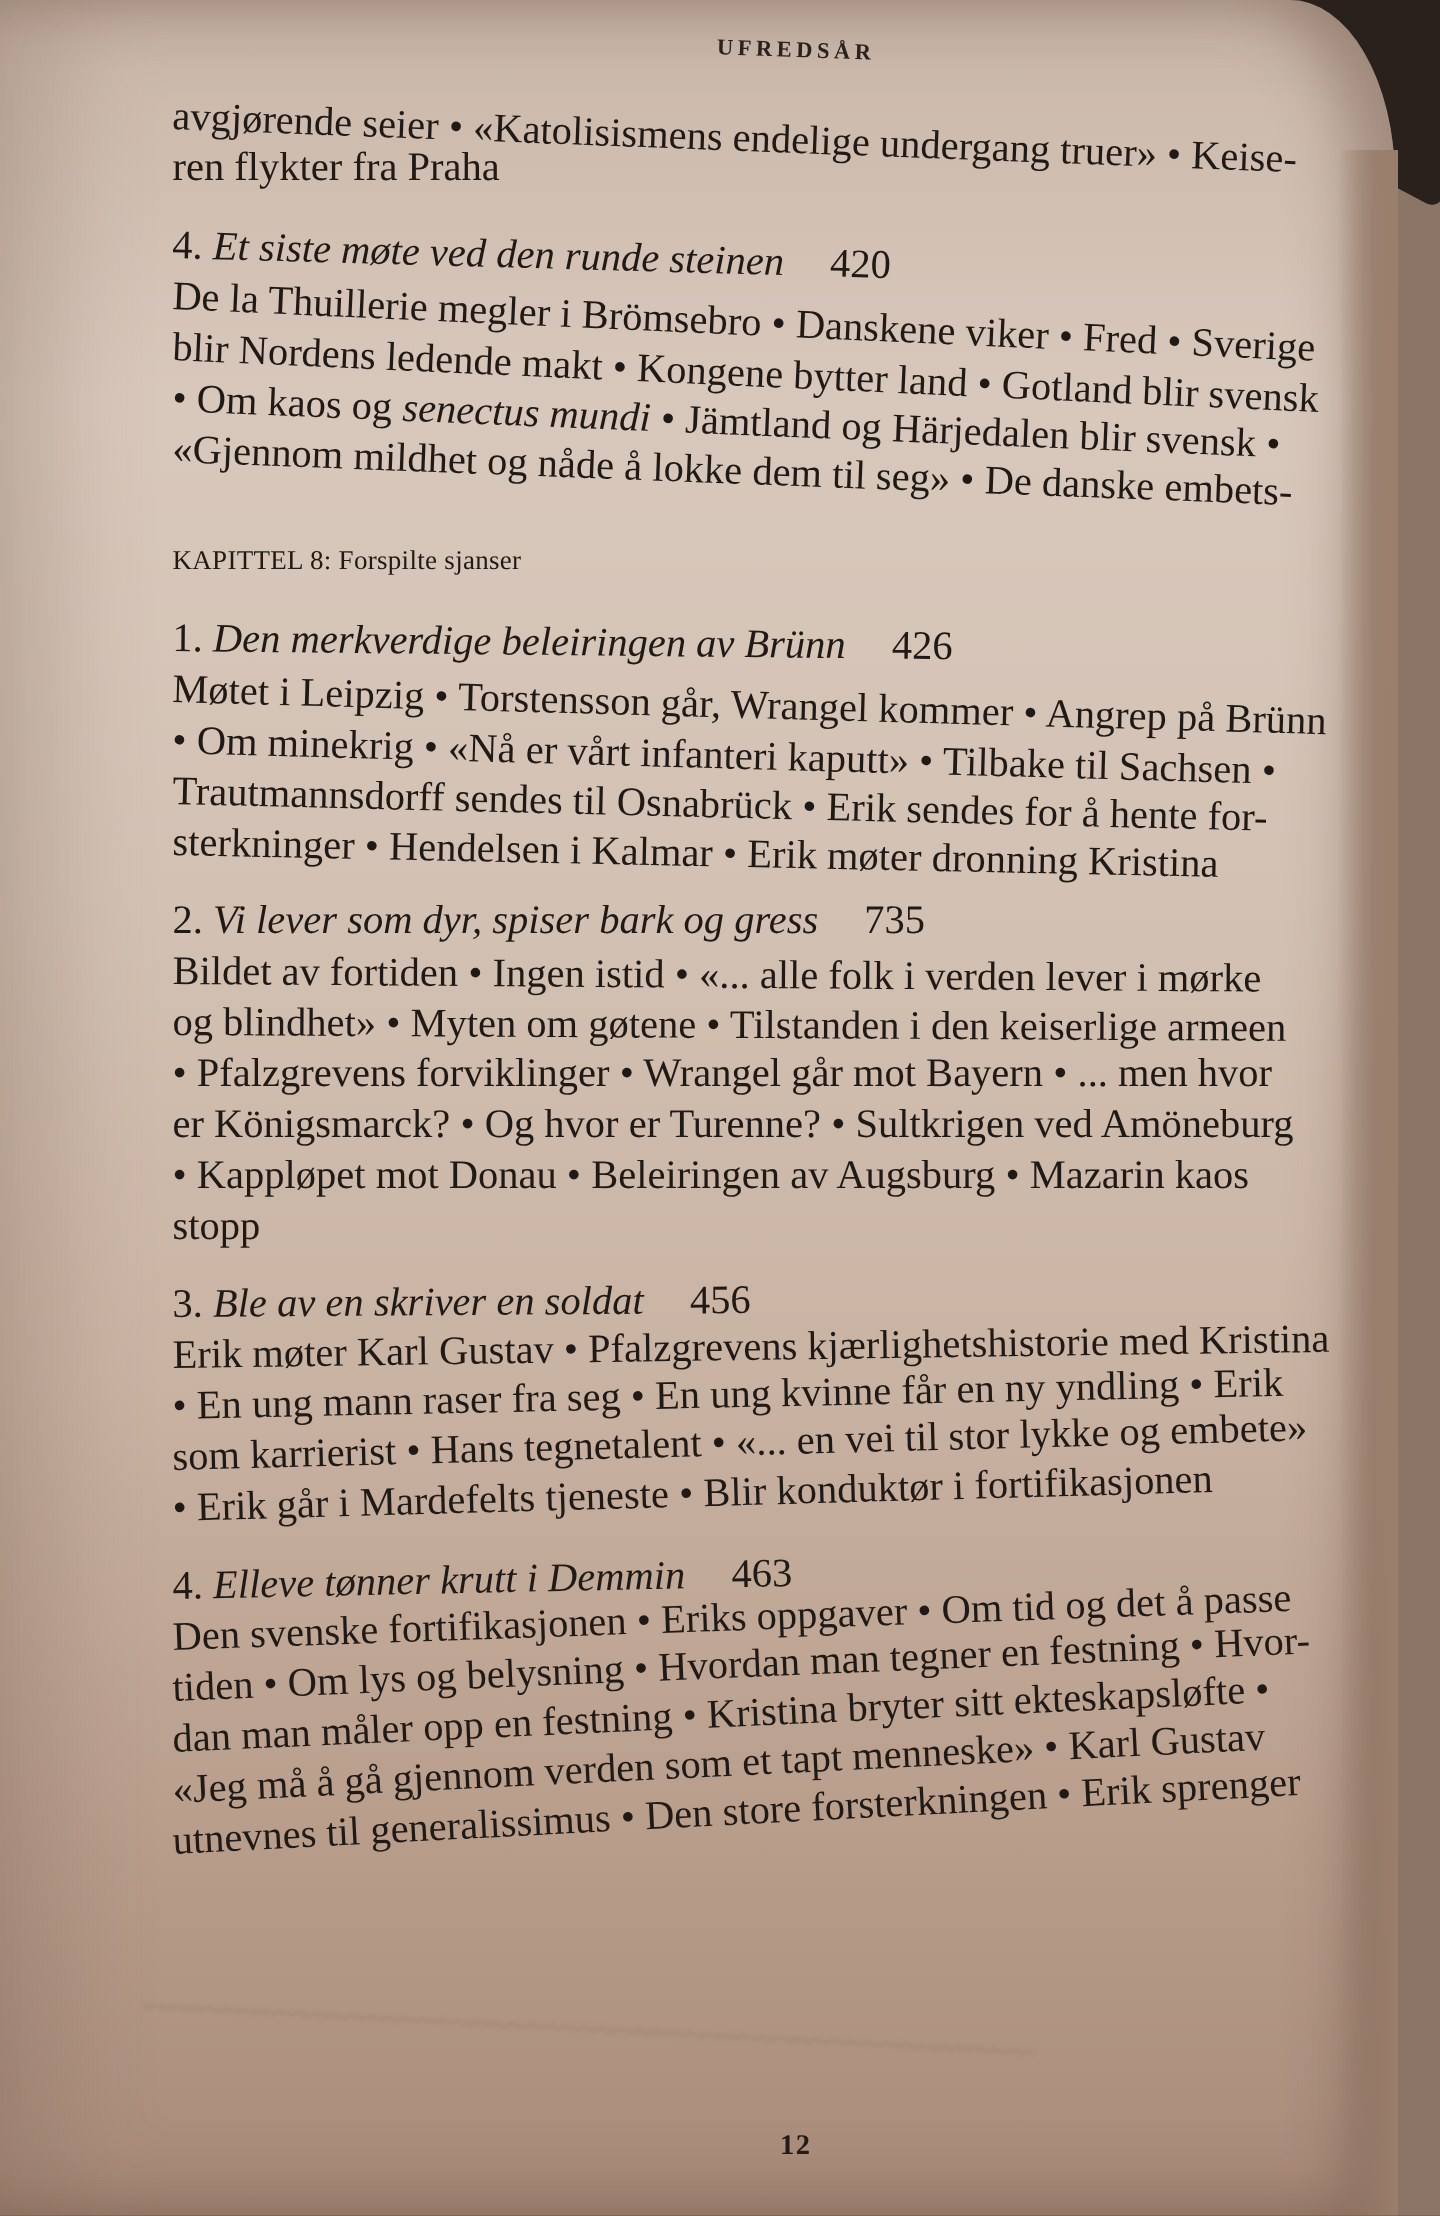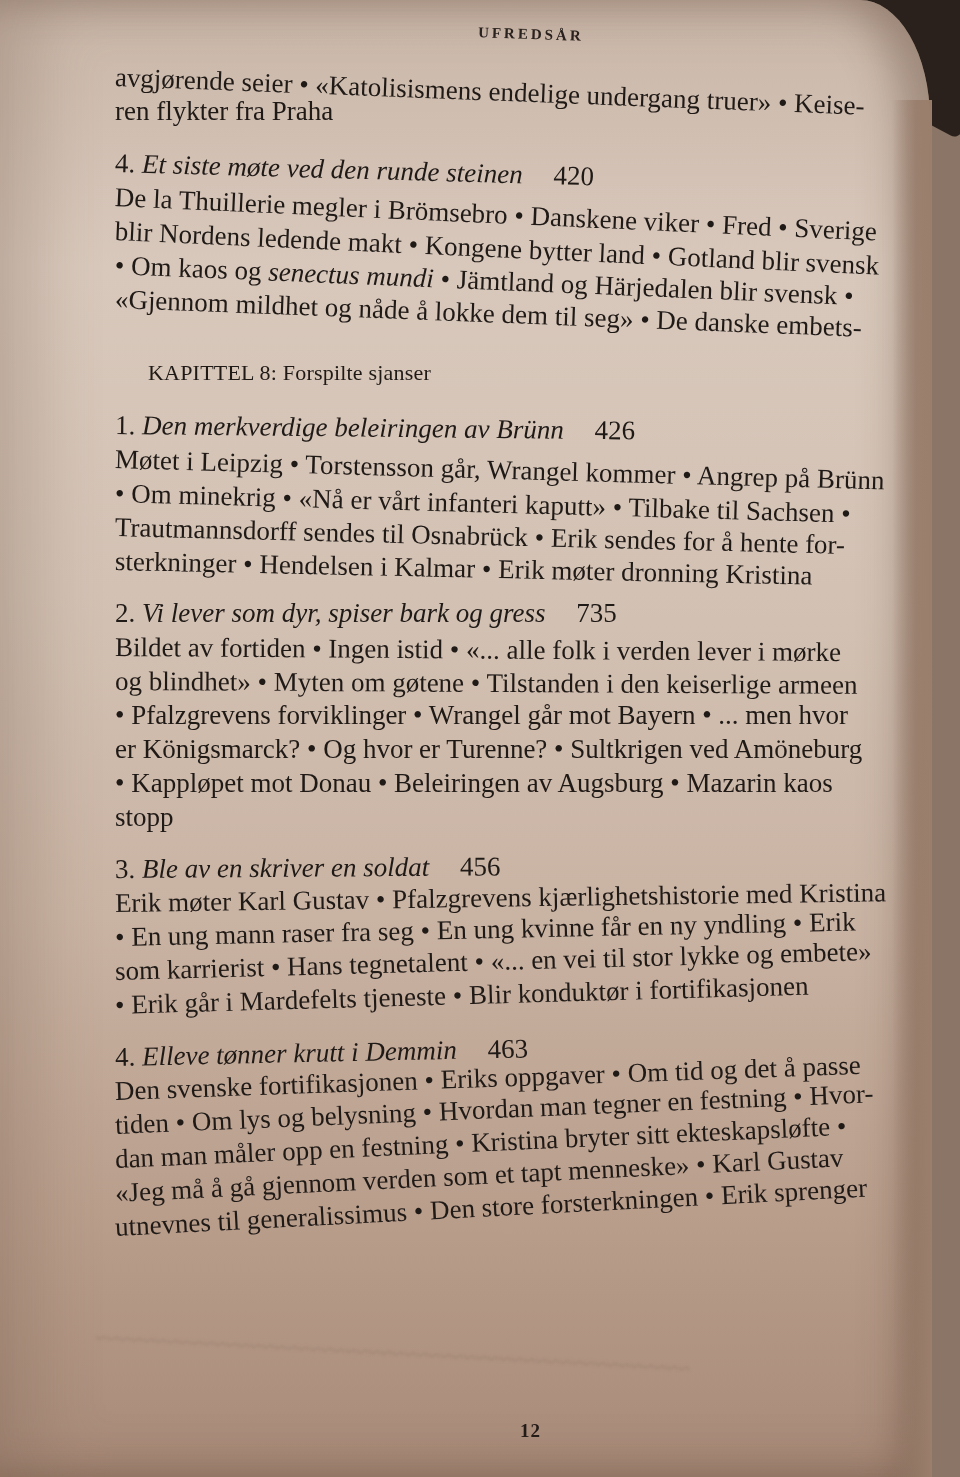--- a/index.html
+++ b/index.html
@@ -78,24 +78,23 @@
       font-size: 27px;
       line-height: 34px;
       white-space: nowrap;
       transform-origin: left center;
     }
     .entry-title .num { font-style: normal; }
     .entry-title .title { font-style: italic; }
     .entry-title .pg { margin-left: 24px; font-style: normal; }
     .em { font-style: italic; }
     .chapter {
-      font-size: 22px;
+      font-size: 18px;
       line-height: 34px;
       letter-spacing: 0.2px;
-      margin-left: 33px;
     }
     .gap { height: 18px; }
     .gap-lg { height: 40px; }
     .bleed {
       position: absolute;
       left: 95px;
       top: 1340px;
       font-family: "Liberation Serif", serif;
       font-size: 22px;
       color: rgba(70,50,40,0.18);

